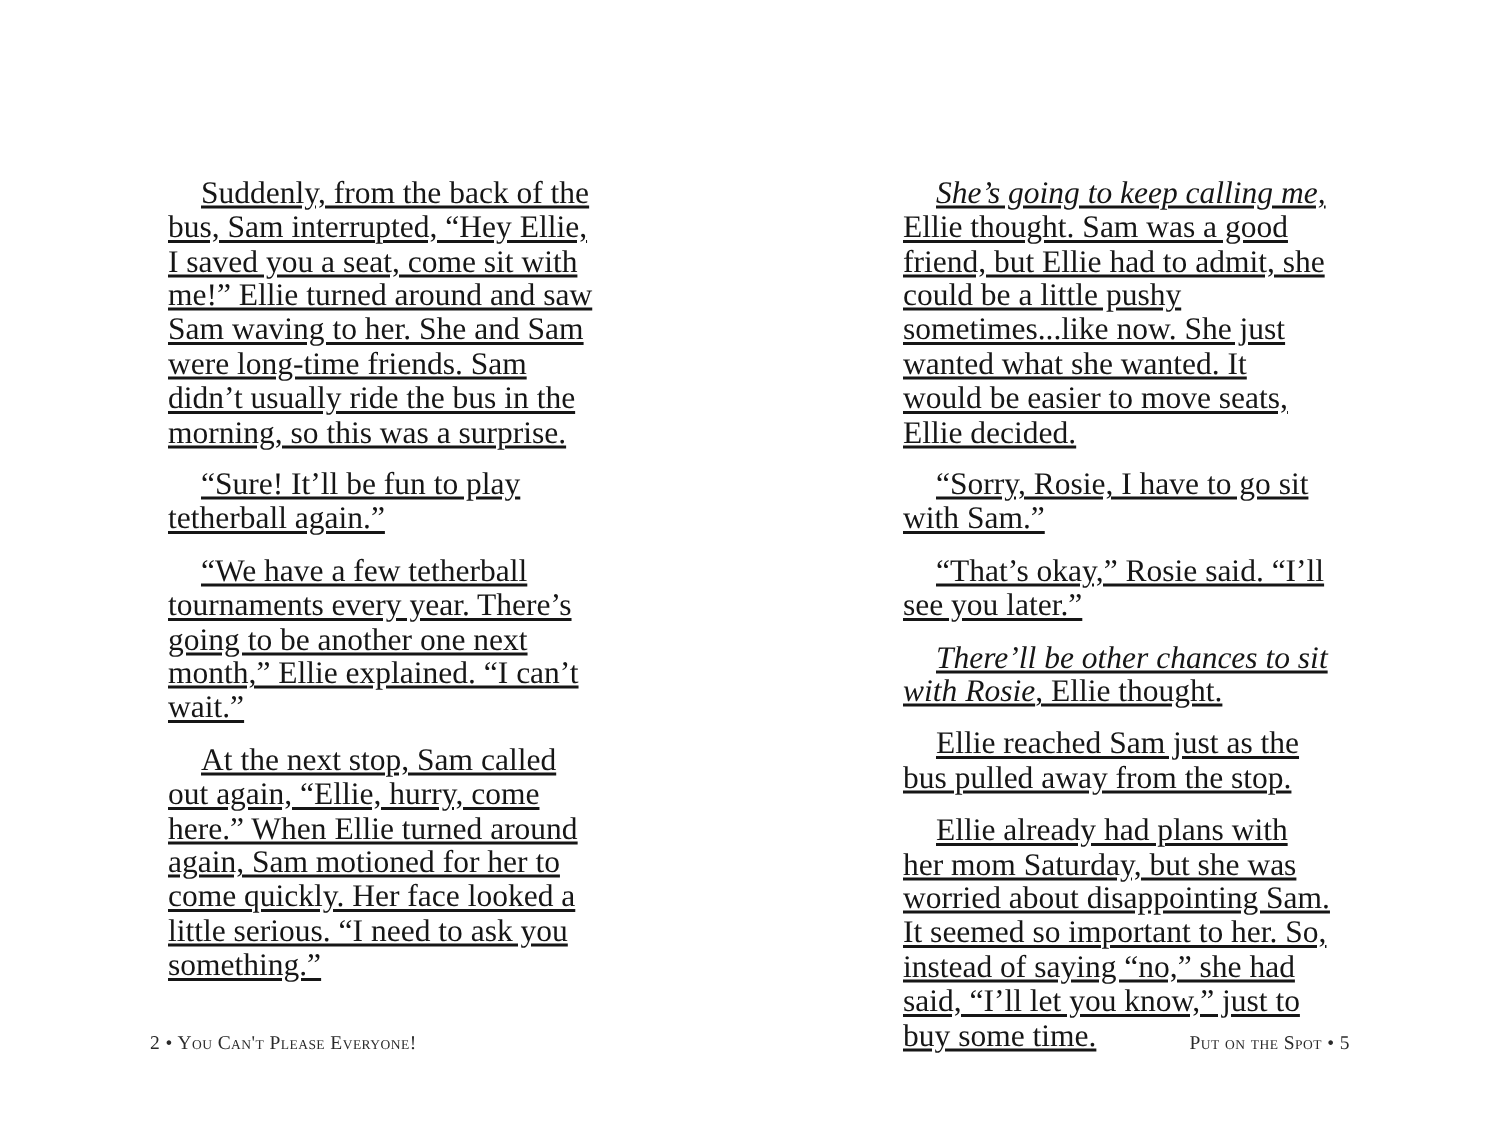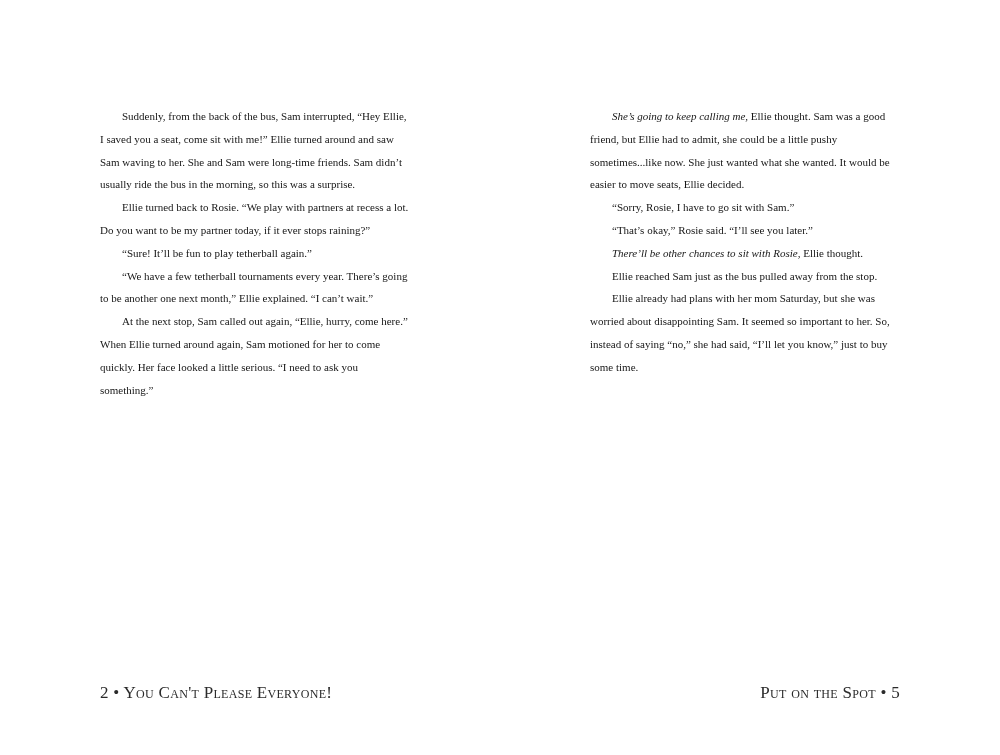--- a/index.html
+++ b/index.html
@@ -33,53 +33,53 @@
   .page-right {
     padding: 105px 100px 4px 90px;
   }
   .body-text {
     font-size: 15.2px;
     line-height: 22.8px;
     text-align: left;
     color: #161616;
   }
   .para {
-    margin: 0;
+    margin: 12px;
     text-indent: 22px;
-    font-size: 11px;
+    font-size: 21px;
     line-height: 22.8px;
+    text-decoration: underline;
   }
   .para em {
     font-style: italic;
   }
   .folio {
     position: absolute;
     bottom: 52px;
     font-variant: small-caps;
-    font-size: 17px;
+    font-size: 13px;
     letter-spacing: 0.3px;
     color: #2a2a2a;
     white-space: nowrap;
   }
   .folio-left {
     left: 100px;
   }
   .folio-right {
     right: 100px;
   }
 </style>
 </head>
 <body>
 
 <div class="spread">
 
   <div class="page page-left">
     <div class="body-text" id="left-body">
         <p class="para"><span>Suddenly, from the back of the bus, Sam interrupted, “Hey Ellie, I saved you a seat, come sit with me!” Ellie turned around and saw Sam waving to her. She and Sam were long-time friends. Sam didn’t usually ride the bus in the morning, so this was a surprise.</span></p>
-        <p class="para"><span>Ellie turned back to Rosie. “We play with partners at recess a lot. Do you want to be my partner today, if it ever stops raining?”</span></p>
         <p class="para"><span>“Sure! It’ll be fun to play tetherball again.”</span></p>
         <p class="para"><span>“We have a few tetherball tournaments every year. There’s going to be another one next month,” Ellie explained. “I can’t wait.”</span></p>
         <p class="para"><span>At the next stop, Sam called out again, “Ellie, hurry, come here.” When Ellie turned around again, Sam motioned for her to come quickly. Her face looked a little serious. “I need to ask you something.”</span></p>
       </div>
     <div class="folio folio-left">2 • You Can't Please Everyone!</div>
   </div>
 
   <div class="page page-right">
     <div class="body-text" id="right-body">
         <p class="para"><em>She’s going to keep calling me,</em><span> Ellie thought. Sam was a good friend, but Ellie had to admit, she could be a little pushy sometimes...like now. She just wanted what she wanted. It would be easier to move seats, Ellie decided.</span></p>

